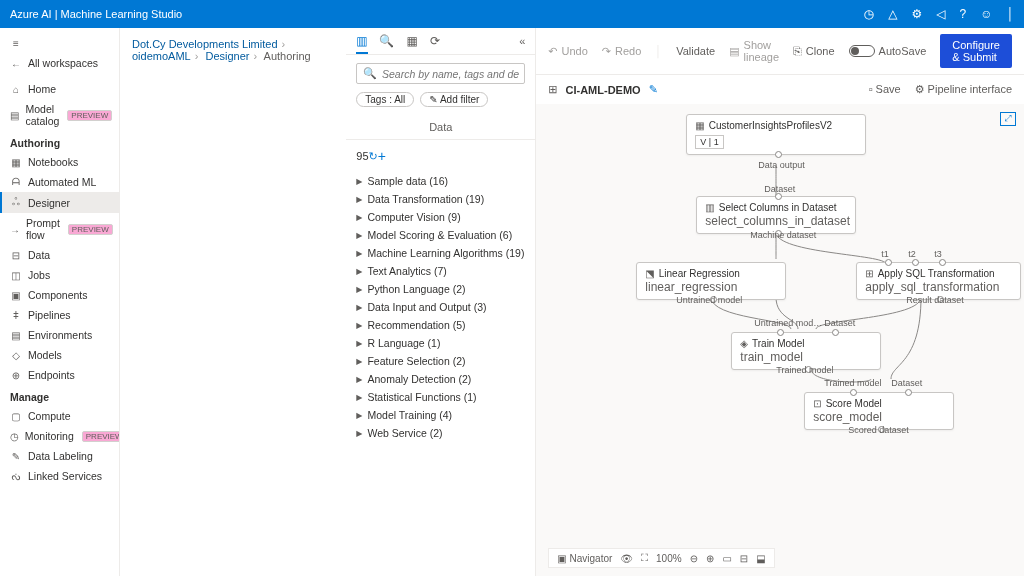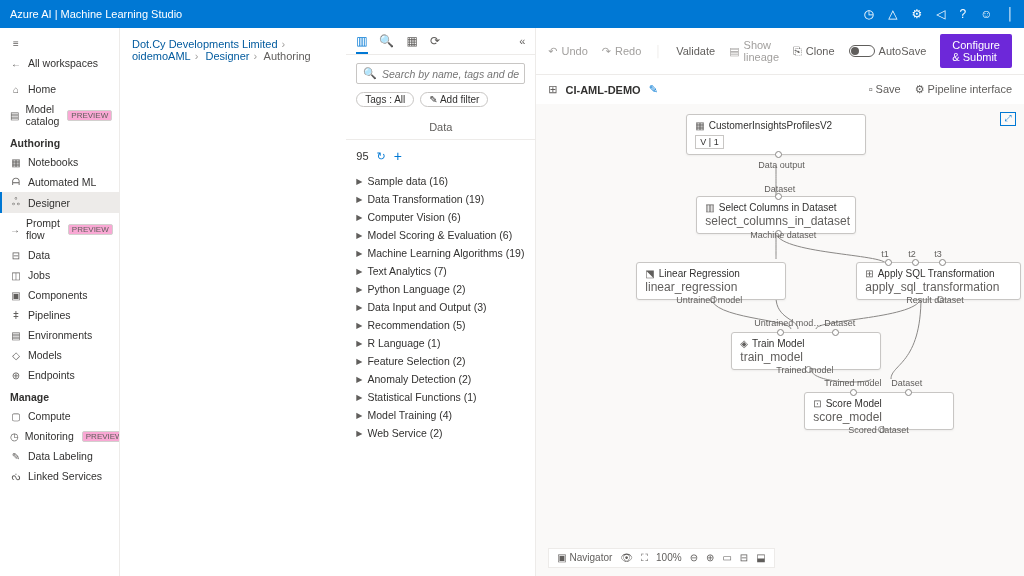--- a/index.html
+++ b/index.html
@@ -23,45 +23,45 @@
 .panel-tools .ticon{cursor:pointer;color:#605e5c;font-size:12px}
 .panel-tools .ticon.active{color:#0078d4;border-bottom:2px solid #0078d4;padding-bottom:4px;margin-bottom:-6px}
 .collapse{margin-left:auto;cursor:pointer;color:#605e5c}
 .search-box{margin:8px 10px;border:1px solid #c8c6c4;border-radius:2px;display:flex;align-items:center;padding:3px 6px;gap:5px}
 .search-box input{border:none;outline:none;font-size:10.5px;flex:1;font-style:italic;color:#605e5c}
 .tag-row{display:flex;gap:6px;padding:0 10px 8px}
 .tag-pill{border:1px solid #c8c6c4;border-radius:10px;padding:1px 8px;font-size:10px;cursor:pointer}
 .tabs{display:flex;border-bottom:1px solid #edebe9}
 .tab{flex:1;text-align:center;padding:6px 0;font-size:11px;cursor:pointer;color:#605e5c}
 .tab.active{color:#0078d4;border-bottom:2px solid #0078d4}
-.count-row{display:flex;align-items:center;gap:8px;padding:8px 10px;font-size:11px;color:#323130}
+.count-row{display:flex;align-items:center;padding:8px 10px;font-size:11px;color:#323130}
 .count-row .plus{color:#0078d4;cursor:pointer;font-size:14px}
 .tree{padding:0 10px;overflow-y:auto;flex:1}
 .tree-item{display:flex;align-items:center;gap:5px;padding:3px 0;cursor:pointer;font-size:10.5px}
 .tree-item .chev{font-size:8px;color:#605e5c}
 .canvas-area{flex:1;display:flex;flex-direction:column;position:relative}
 .canvas-toolbar{display:flex;align-items:center;gap:14px;padding:6px 12px;border-bottom:1px solid #edebe9;font-size:11px}
 .tb-btn{display:flex;align-items:center;gap:4px;cursor:pointer;color:#605e5c}
 .tb-btn.disabled{color:#a19f9d}
 .toggle{width:26px;height:12px;border:1px solid #605e5c;border-radius:8px;position:relative;display:inline-block}
 .toggle::after{content:"";width:8px;height:8px;background:#605e5c;border-radius:50%;position:absolute;top:1px;left:1px}
-.submit-btn{margin-left:auto;background:#6d28d9;color:#fff;padding:5px 12px;border-radius:2px;cursor:pointer;font-size:11px}
+.submit-btn{margin-left:auto;background:#1d4ed8;color:#fff;padding:5px 12px;border-radius:2px;cursor:pointer;font-size:11px}
 .pipeline-header{display:flex;align-items:center;padding:8px 12px;gap:8px;font-size:11px}
 .pipeline-name{font-weight:600}
 .ph-right{margin-left:auto;display:flex;gap:14px;color:#605e5c}
 .ph-right span{cursor:pointer}
 .canvas{flex:1;background:#faf9f8;position:relative;overflow:hidden}
 .node{position:absolute;background:#fff;border:1px solid #c8c6c4;border-radius:3px;padding:5px 8px;font-size:10px;min-width:150px;box-shadow:0 1px 2px rgba(0,0,0,0.05)}
 .node-title{font-weight:400;display:flex;align-items:center;gap:4px}
 .node-sub{color:#605e5c;font-size:12px;margin-top:1px}
 .node-icon{font-size:10px;color:#605e5c}
 .port-label{position:absolute;font-size:9px;color:#605e5c;white-space:nowrap}
 svg.wires{position:absolute;top:0;left:0;width:100%;height:100%;pointer-events:none}
 .port{width:7px;height:7px;border:1px solid #8a8886;background:#fff;border-radius:50%;position:absolute}
-.bottom-bar{position:absolute;bottom:8px;left:12px;display:flex;gap:8px;background:#fff;border:1px solid #edebe9;padding:3px 8px;font-size:10px;color:#605e5c}
+.bottom-bar{position:absolute;bottom:8px;left:12px;display:flex;align-items:center;gap:8px;background:#fff;border:1px solid #edebe9;padding:3px 8px;font-size:10px;color:#605e5c}
 .bottom-bar span{cursor:pointer}
 .expand-badge{position:absolute;top:8px;right:8px;width:16px;height:14px;border:1px solid #0078d4;color:#0078d4;font-size:9px;text-align:center;cursor:pointer}
 .vbar{border:1px solid #c8c6c4;padding:1px 4px;font-size:9px;margin-top:4px;display:inline-block}
 </style>
 </head>
 <body>
 
 <div class="topbar">
   <span class="topbar-title">Azure AI | Machine Learning Studio</span>
   <div class="topbar-icons">
@@ -197,21 +197,21 @@
           <div class="tree-item">
               <span class="chev">▶</span>
               <span>Sample data (16)</span>
             </div>
           <div class="tree-item">
               <span class="chev">▶</span>
               <span>Data Transformation (19)</span>
             </div>
           <div class="tree-item">
               <span class="chev">▶</span>
-              <span>Computer Vision (6)</span>
+              <span>Computer Vision (9)</span>
             </div>
           <div class="tree-item">
               <span class="chev">▶</span>
               <span>Model Scoring &amp; Evaluation (6)</span>
             </div>
           <div class="tree-item">
               <span class="chev">▶</span>
               <span>Machine Learning Algorithms (19)</span>
             </div>
           <div class="tree-item">

